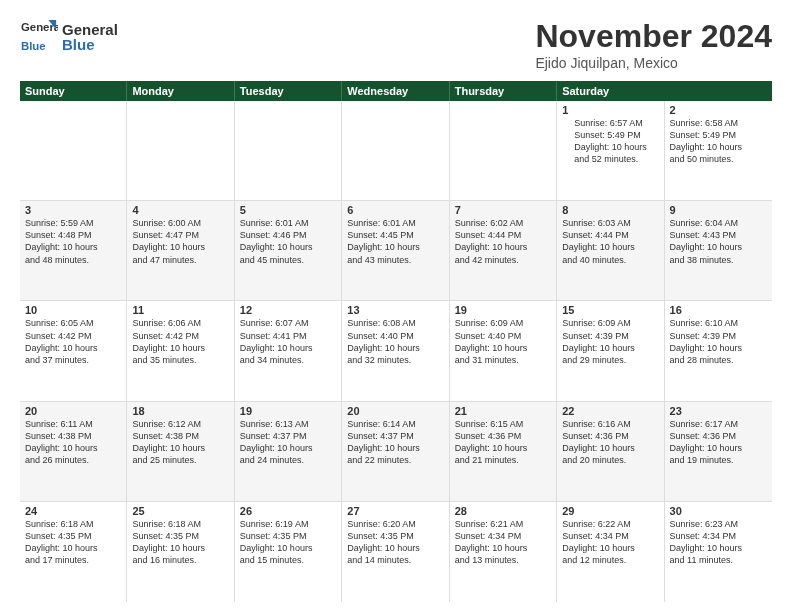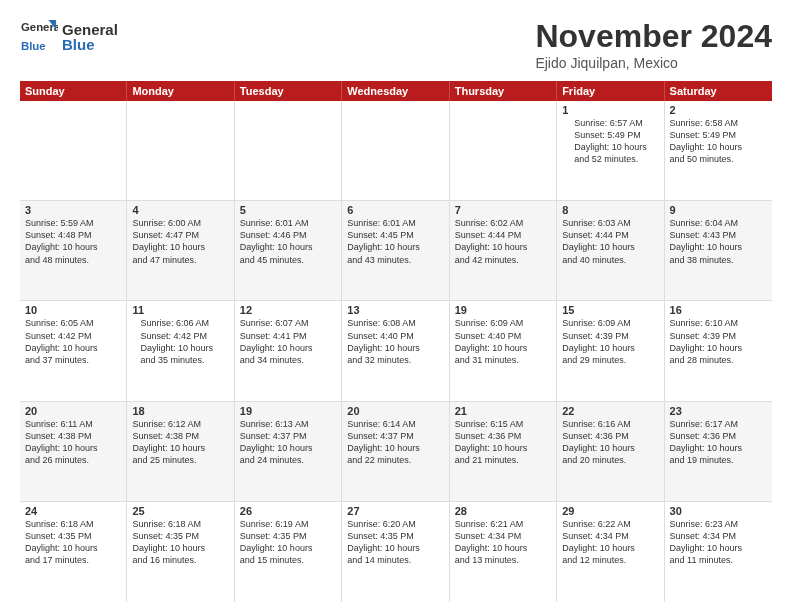--- a/index.html
+++ b/index.html
@@ -60,21 +60,21 @@
       color: #555;
     }
     .calendar {
       flex: 1;
       display: flex;
       flex-direction: column;
     }
     .cal-header {
       display: grid;
       grid-template-columns: repeat(7, 1fr);
-      background: #b91c1c;
+      background: #14532d;
     }
     .cal-header-cell {
       color: white;
       font-size: 11px;
       font-weight: bold;
       padding: 4px 5px;
       text-align: left;
       border-right: 1px solid rgba(255,255,255,0.2);
     }
     .cal-header-cell:last-child { border-right: none; }
@@ -137,21 +137,20 @@
   </div>
 
   <div class="calendar">
     <div class="cal-header">
 
     <div class="cal-header-cell">Sunday</div>
         <div class="cal-header-cell">Monday</div>
         <div class="cal-header-cell">Tuesday</div>
         <div class="cal-header-cell">Wednesday</div>
         <div class="cal-header-cell">Thursday</div>
-        <div class="cal-header-cell">Friday</div>
         <div class="cal-header-cell">Saturday</div>
       </div>
     <div class="cal-body">
 
     <div class="cal-row">
           <div class="cal-cell empty"></div>
           <div class="cal-cell empty"></div>
           <div class="cal-cell empty"></div>
           <div class="cal-cell empty"></div>
           <div class="cal-cell empty"></div>
@@ -224,21 +223,21 @@
         <div class="cal-row">
           <div class="cal-cell">
             <div class="day-num">10</div>
             <div class="day-info" style="white-space: pre-line;">Sunrise: 6:05 AM
 Sunset: 4:42 PM
 Daylight: 10 hours
 and 37 minutes.</div>
           </div>
           <div class="cal-cell">
             <div class="day-num">11</div>
-            <div class="day-info" style="white-space: pre-line; margin-left: 8px;">Sunrise: 6:06 AM
+            <div class="day-info" style="white-space: pre-line;">Sunrise: 6:06 AM
 Sunset: 4:42 PM
 Daylight: 10 hours
 and 35 minutes.</div>
           </div>
           <div class="cal-cell">
             <div class="day-num">12</div>
             <div class="day-info" style="white-space: pre-line;">Sunrise: 6:07 AM
 Sunset: 4:41 PM
 Daylight: 10 hours
 and 34 minutes.</div>

